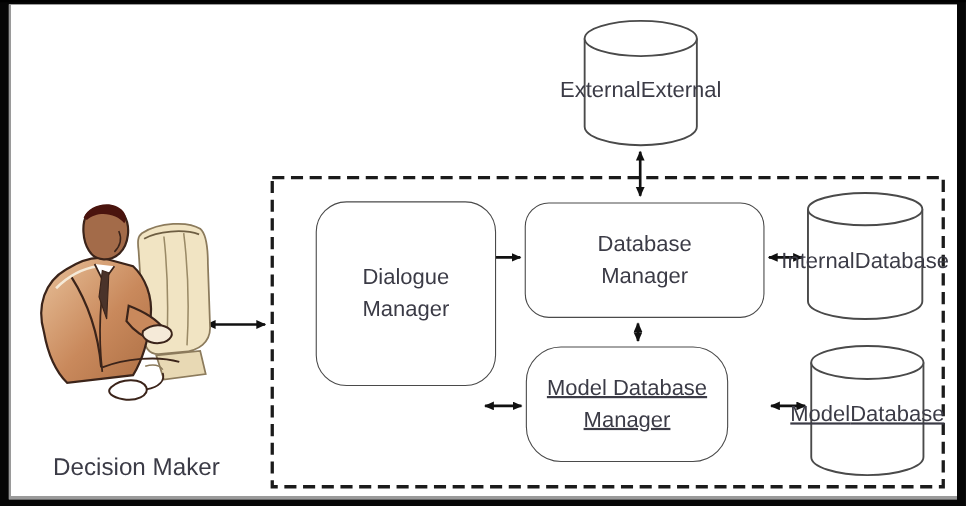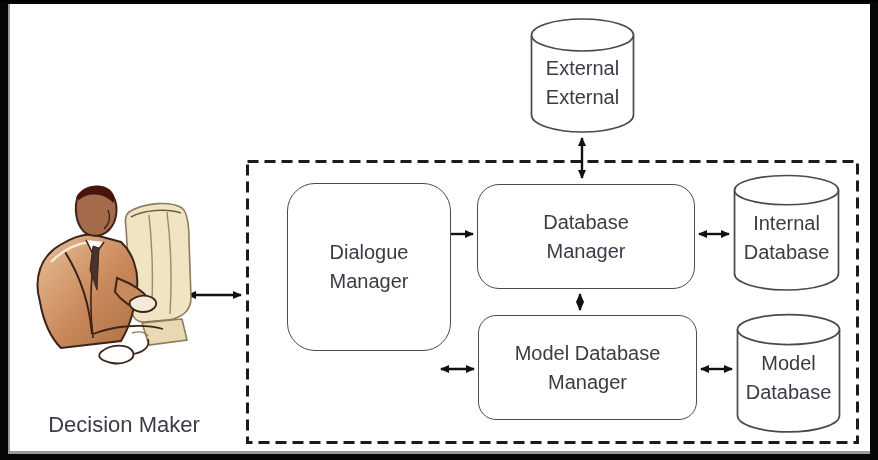--- a/index.html
+++ b/index.html
@@ -32,31 +32,31 @@
     color: #3b3b46;
     font-size: 20px; line-height: 29px;
     z-index: 2;
   }
   .box {
     background: #ffffff;
     border: 1.6px solid #4a4a4a;
   }
   .box-dialogue   { left: 279px; top: 179px; width: 164px; height: 168px; border-radius: 28px; }
   .box-dbmgr      { left: 469px; top: 180px; width: 218px; height: 105px; border-radius: 22px; }
-  .box-mdbmgr     { left: 470px; top: 311px; width: 219px; height: 105px; border-radius: 18px; }
+  .box-mdbmgr     { left: 470px; top: 311px; width: 184px; height: 105px; border-radius: 32px; text-decoration: underline; }
   .cylinder { background: transparent; border: none; }
   .cylinder svg.cyl-shape {
     position: absolute; left: 0; top: 0; width: 100%; height: 100%;
   }
   .cyl-external { left: 522px; top: 13px;  width: 105px; height: 117px; }
   .cyl-internal { left: 725px; top: 170px; width: 107px; height: 118px; }
   .cyl-model    { left: 728px; top: 309px; width: 105px; height: 121px; }
   .cyl-label {
     position: relative; z-index: 1; padding-top: 14px;
-    display: flex; flex-direction: column; align-items: center;
+    display: flex; align-items: center;
   }
   .label-line { display: block; white-space: nowrap; }
   .actor-label {
     position: absolute; left: 18px; top: 362px; width: 196px;
     text-align: center; color: #3b3b46;
     font-size: 22px; line-height: 28px; z-index: 2; margin-top: 45px;
   }
   .clipart {
     position: absolute; left: 22px; top: 178px; width: 172px; height: 190px; z-index: 1;
   }
@@ -120,21 +120,21 @@
         <span class="label-line">Internal</span>
         <span class="label-line">Database</span>
       </div>
     </div>
 
     <div class="node cylinder cyl-model">
       <svg class="cyl-shape" viewBox="0 0 105 117" preserveAspectRatio="none">
         <path d="M1.5,16 L1.5,99 A51,16 0 0 0 103.5,99 L103.5,16" fill="#ffffff" stroke="#4a4a4a" stroke-width="1.7"></path>
         <ellipse cx="52.5" cy="16" rx="51" ry="14.5" fill="#ffffff" stroke="#4a4a4a" stroke-width="1.7"></ellipse>
       </svg>
-      <div class="cyl-label" style="padding-top:8px;">
+      <div class="cyl-label" style="padding-top:8px;text-decoration:underline;">
         <span class="label-line">Model</span>
         <span class="label-line">Database</span>
       </div>
     </div>
 
     <svg class="clipart" viewBox="0 0 170 190">
       <defs>
         <linearGradient id="suitGrad" x1="0" y1="0" x2="1" y2="1">
           <stop offset="0" stop-color="#e8c19a"></stop>
           <stop offset="0.55" stop-color="#c9895c"></stop>

